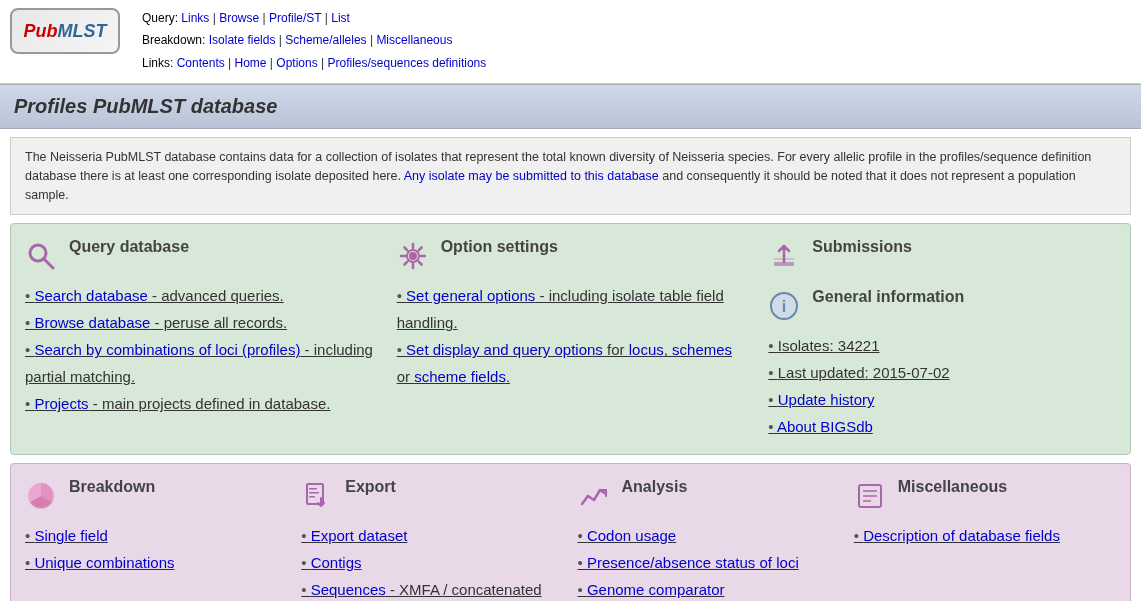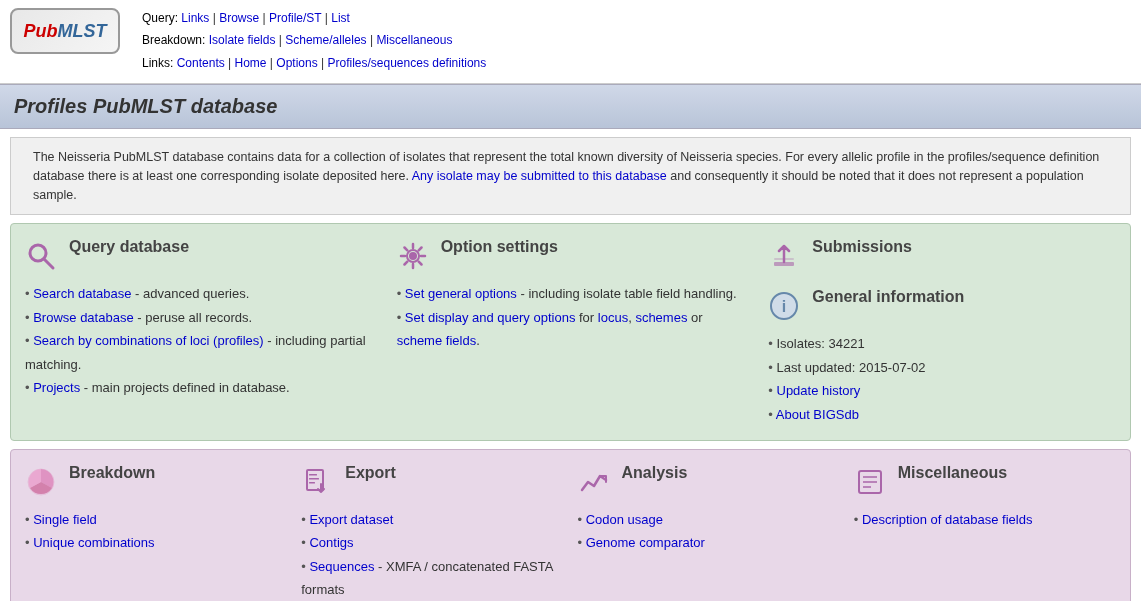--- a/index.html
+++ b/index.html
@@ -50,21 +50,21 @@
       font-weight: bold;
       color: #333;
       font-style: italic;
     }
 
     
     #description-box {
       background: #f0f0f0;
       border: 1px solid #ccc;
       margin: 8px 10px;
-      padding: 10px 22px;
+      padding: 10px 14px;
       font-size: 12.5px;
       line-height: 1.5;
       color: #333;
     }
     #description-box a { color: #00c; text-decoration: none; }
 
     
     #main-sections {
       background: #d8e8d8;
       margin: 8px 10px;
@@ -94,22 +94,23 @@
       justify-content: center;
     }
     .section-title {
       font-size: 16px;
       font-weight: bold;
       color: #444;
     }
     .section-list {
       list-style: none;
       padding-left: 2px;
-      font-size: 13px;
+      font-size: 15px;
       line-height: 1.8;
+      text-decoration: underline;
     }
     .section-list li::before {
       content: "• ";
       color: #555;
     }
     .section-list a { color: #00c; text-decoration: none; }
 
     
     #bottom-sections {
       background: #e8d8e8;
@@ -306,20 +307,21 @@
         <div class="section-icon">
           <svg class="icon-svg" viewBox="0 0 32 32" fill="none">
             <polyline points="4,24 10,16 16,20 22,10 28,14" stroke="#aa66aa" stroke-width="2.5" fill="none" stroke-linecap="round" stroke-linejoin="round"></polyline>
             <polyline points="22,10 28,10 28,16" stroke="#aa66aa" stroke-width="2" fill="none" stroke-linecap="round" stroke-linejoin="round"></polyline>
           </svg>
         </div>
         <span class="section-title">Analysis</span>
       </div>
       <ul class="section-list">
         <li><a href="#">Codon usage</a></li>
+        <li><a href="#">Presence/absence status of loci</a></li>
         <li><a href="#">Genome comparator</a></li>
 
       </ul>
     </div>
 
     <div>
       <div class="section-header">
         <div class="section-icon">
           <svg class="icon-svg" viewBox="0 0 32 32" fill="none">
             <rect x="5" y="5" width="22" height="22" rx="2" stroke="#aa66aa" stroke-width="2" fill="#e8d8e8"></rect>

